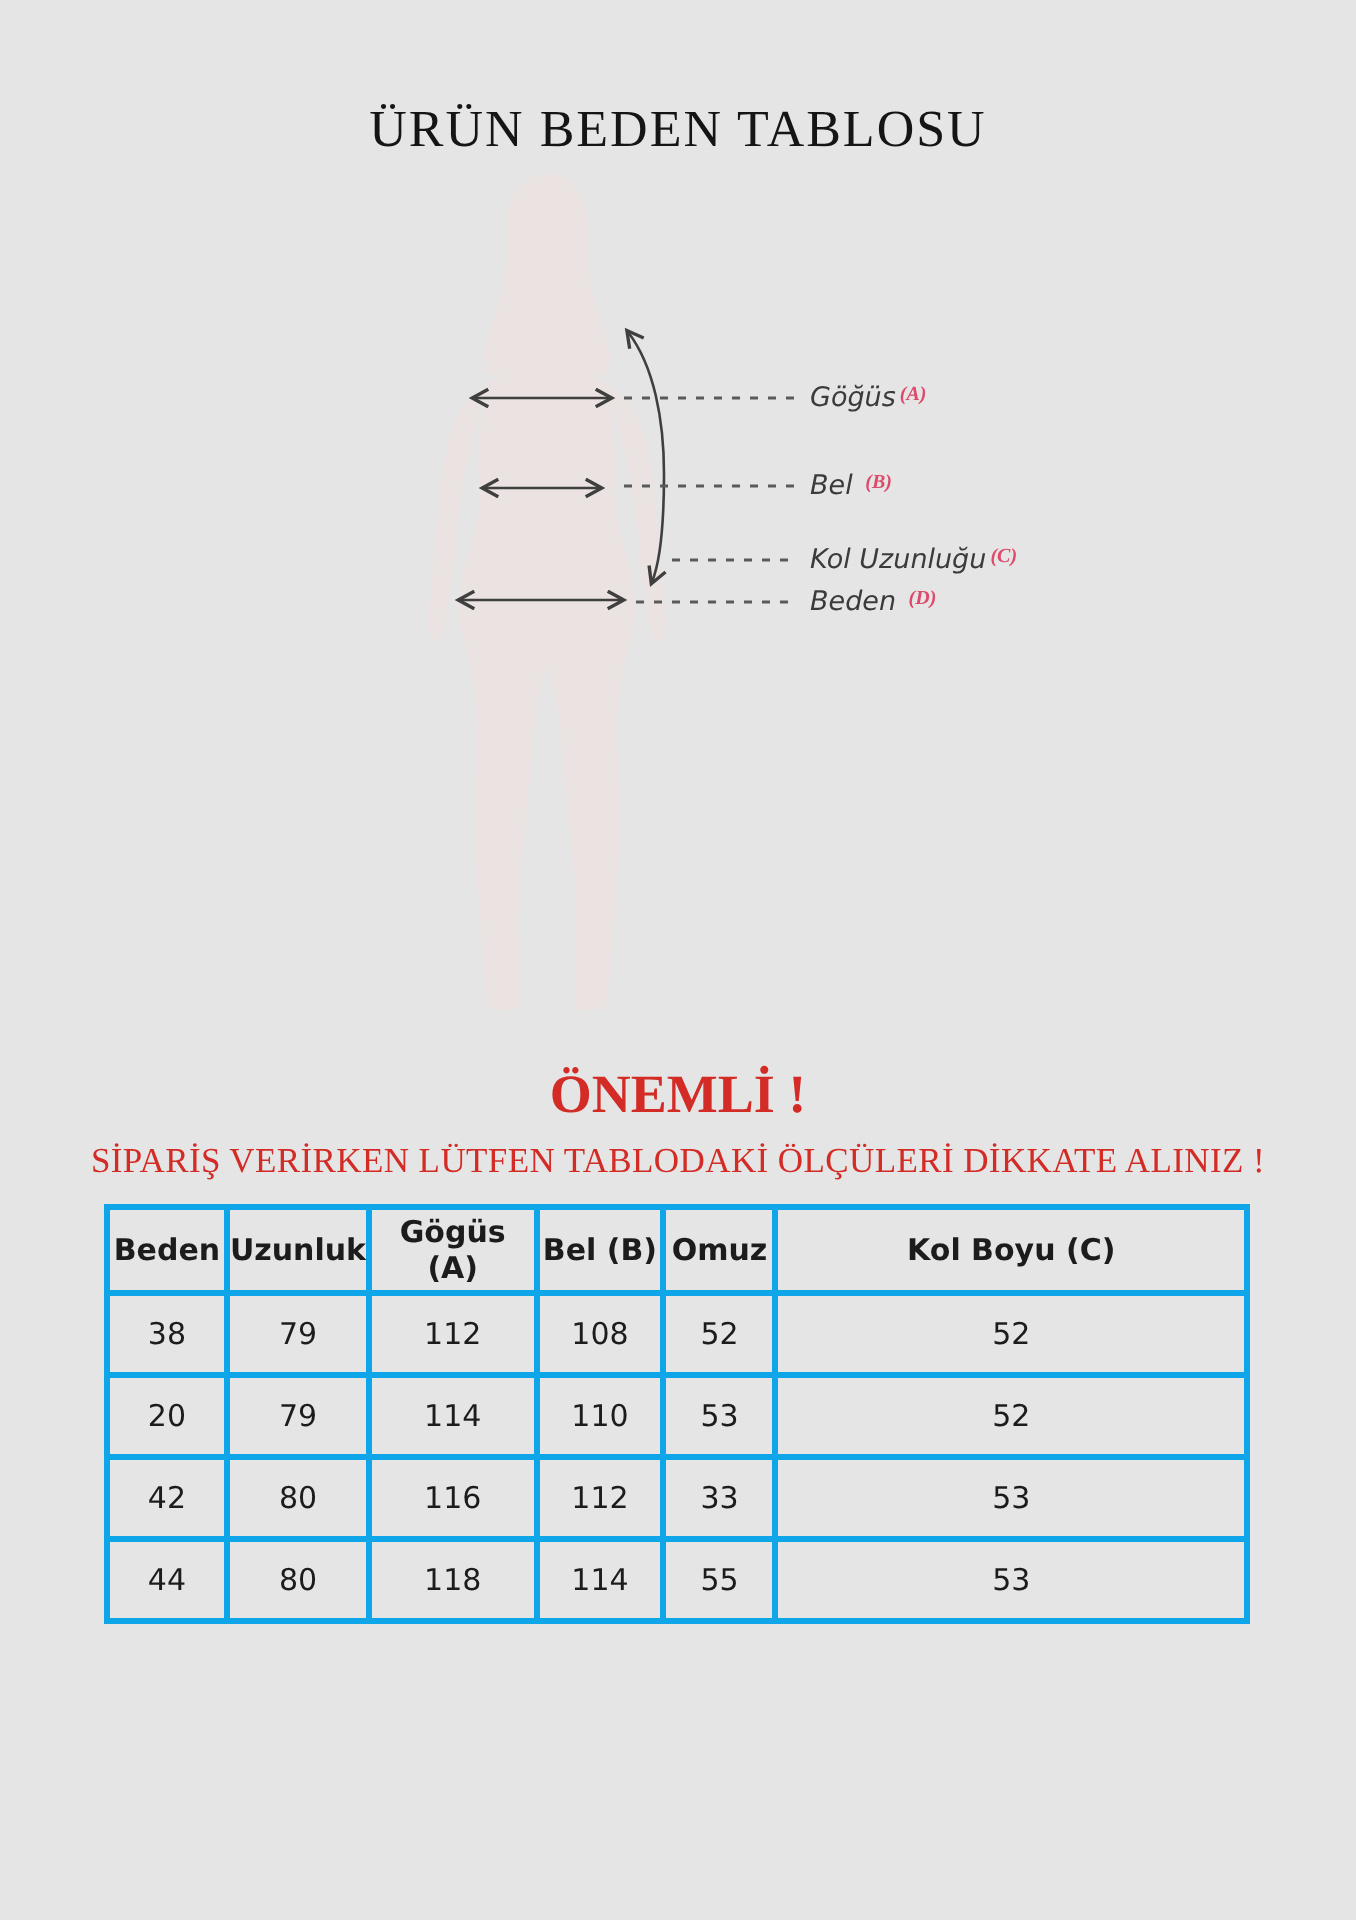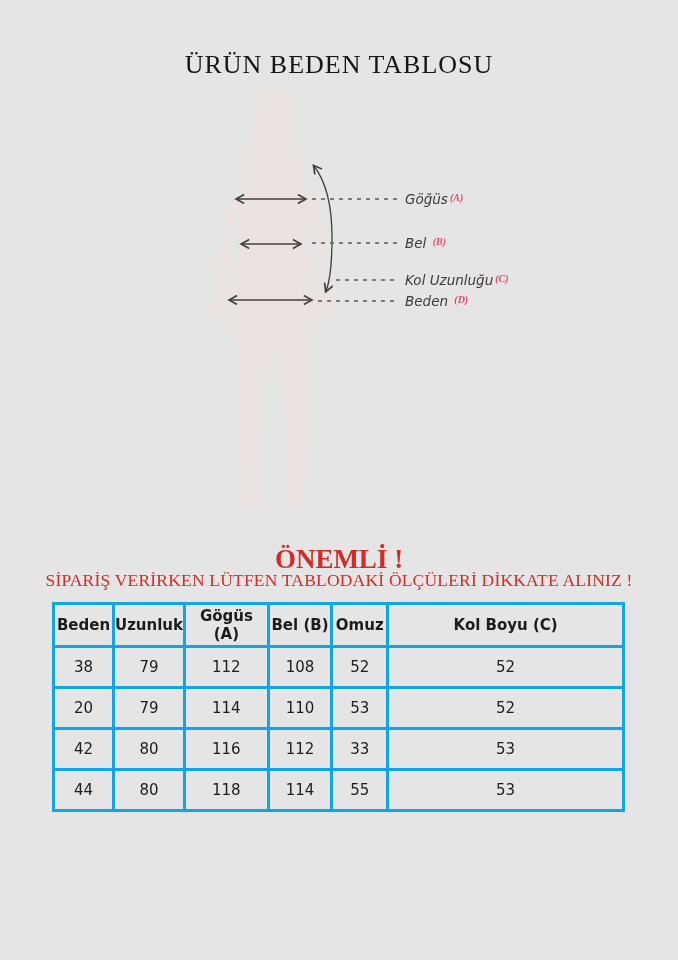--- a/index.html
+++ b/index.html
@@ -28,21 +28,21 @@
   }
   .measure-label .letter{
     font-family:"Liberation Serif","DejaVu Serif",serif;
     font-size:10px;font-weight:600;color:#dd4a6b;
     position:relative;top:-3px;margin-left:2px;
   }
   
   .important{
     position:absolute;top:530px;left:0;width:678px;text-align:center;
     font-family:"Liberation Serif","DejaVu Serif",serif;
-    font-weight:bold;font-size:27px;color:#d32b25;line-height:34px;margin-top:12px;
+    font-weight:bold;font-size:27px;color:#d32b25;line-height:34px;
   }
   .warning{
     position:absolute;top:568px;left:0;width:678px;text-align:center;
     font-family:"Liberation Serif","DejaVu Serif",serif;
     font-weight:normal;font-size:17.5px;color:#d32b25;line-height:24px;
     letter-spacing:0.2px;
   }
   
   table.size{
     position:absolute;top:602px;left:52px;

